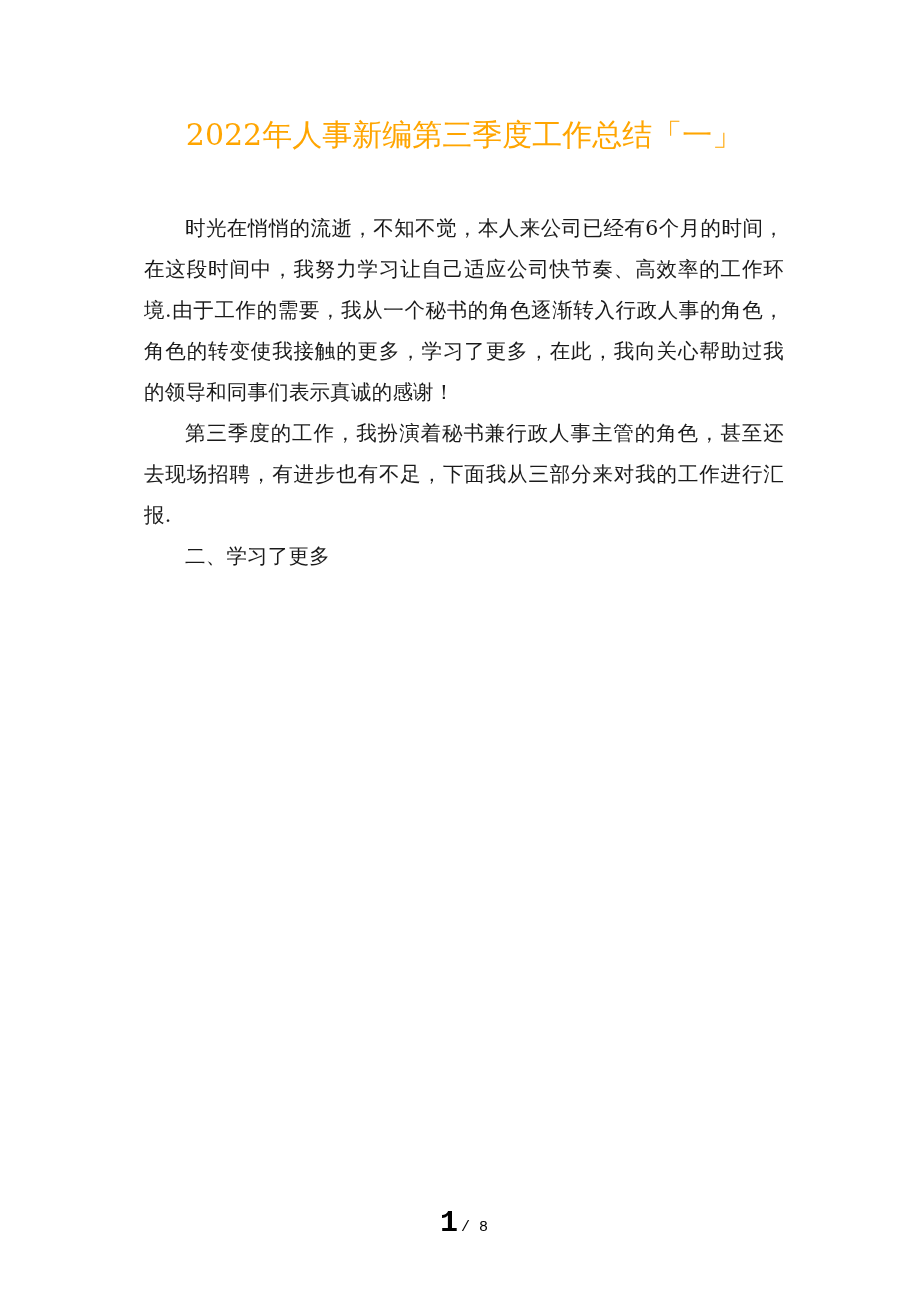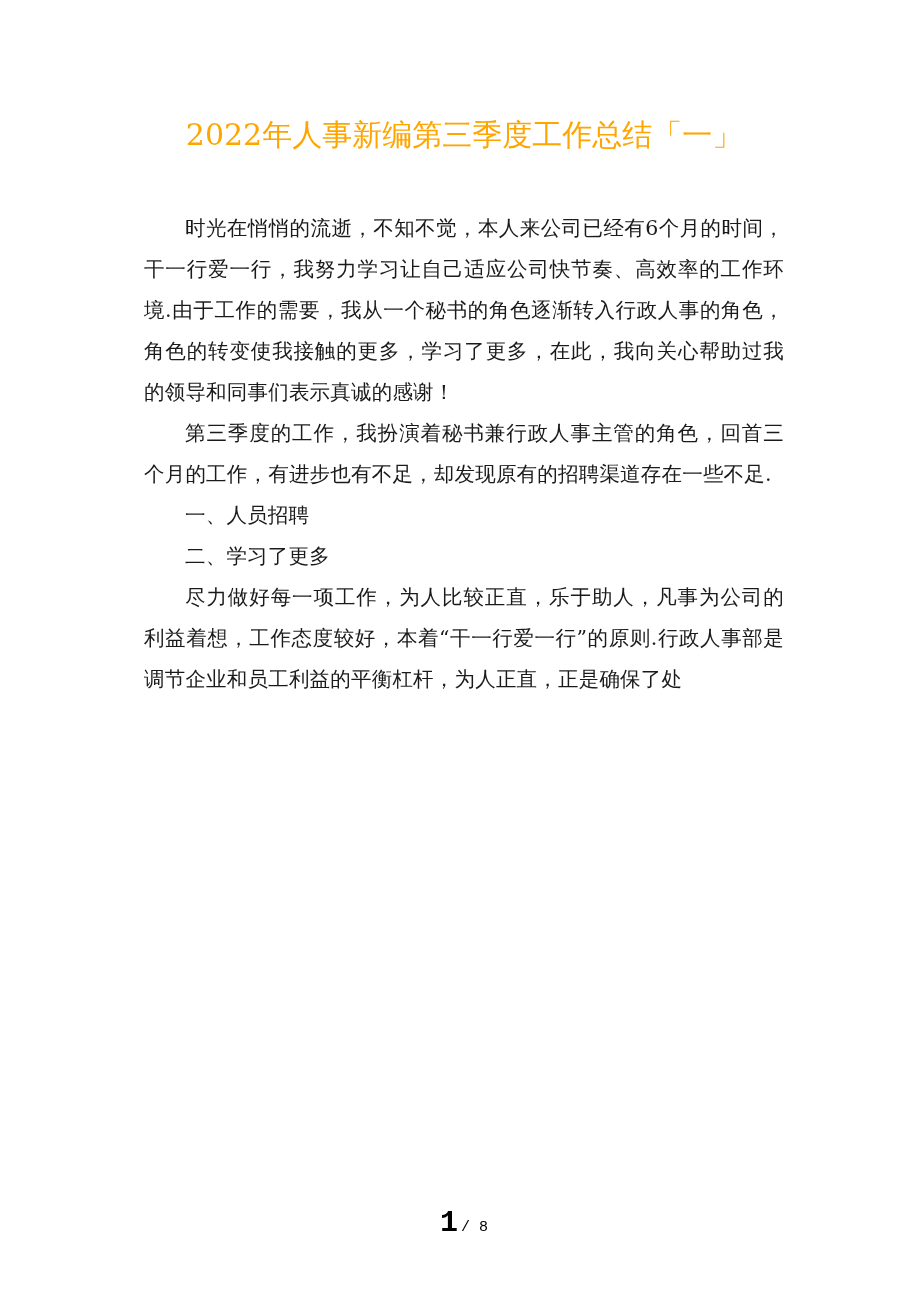--- a/index.html
+++ b/index.html
@@ -71,23 +71,21 @@
       margin-left: 3px;
     }
   </style>
 </head>
 <body>
 
 <div class="page">
   <div class="doc-title">2022年人事新编第三季度工作总结「一」</div>
 
   <div class="body-text">
-    <p class="para">时光在悄悄的流逝，不知不觉，本人来公司已经有6个月的时间，干一行爱一行，我努力学习让自己适应公司快节奏、高效率的工作环境.由于工作的需要，我从一个秘书的角色逐渐转入行政人事的角色，角色的转变使我接触的更多，学习了更多，在此，我向关心帮助过我的领导和同事们表示真诚的感谢！</p>
-    <p class="para">第三季度的工作，我扮演着秘书兼行政人事主管的角色，回首三个月的工作，有进步也有不足，却发现原有的招聘渠道存在一些不足.</p>
-    <p class="heading">一、人员招聘</p>
+    <p class="para">时光在悄悄的流逝，不知不觉，本人来公司已经有6个月的时间，在这段时间中，我努力学习让自己适应公司快节奏、高效率的工作环境.由于工作的需要，我从一个秘书的角色逐渐转入行政人事的角色，角色的转变使我接触的更多，学习了更多，在此，我向关心帮助过我的领导和同事们表示真诚的感谢！</p>
+    <p class="para">第三季度的工作，我扮演着秘书兼行政人事主管的角色，甚至还去现场招聘，有进步也有不足，下面我从三部分来对我的工作进行汇报.</p>
     <p class="heading">二、学习了更多</p>
-    <p class="para">尽力做好每一项工作，为人比较正直，乐于助人，凡事为公司的利益着想，工作态度较好，本着“干一行爱一行”的原则.行政人事部是调节企业和员工利益的平衡杠杆，为人正直，正是确保了处</p>
   </div>
 
   <div class="page-number">
     <span class="page-current">1</span><span class="page-sep">/ 8</span>
   </div>
 </div>
 
 </body></html>

